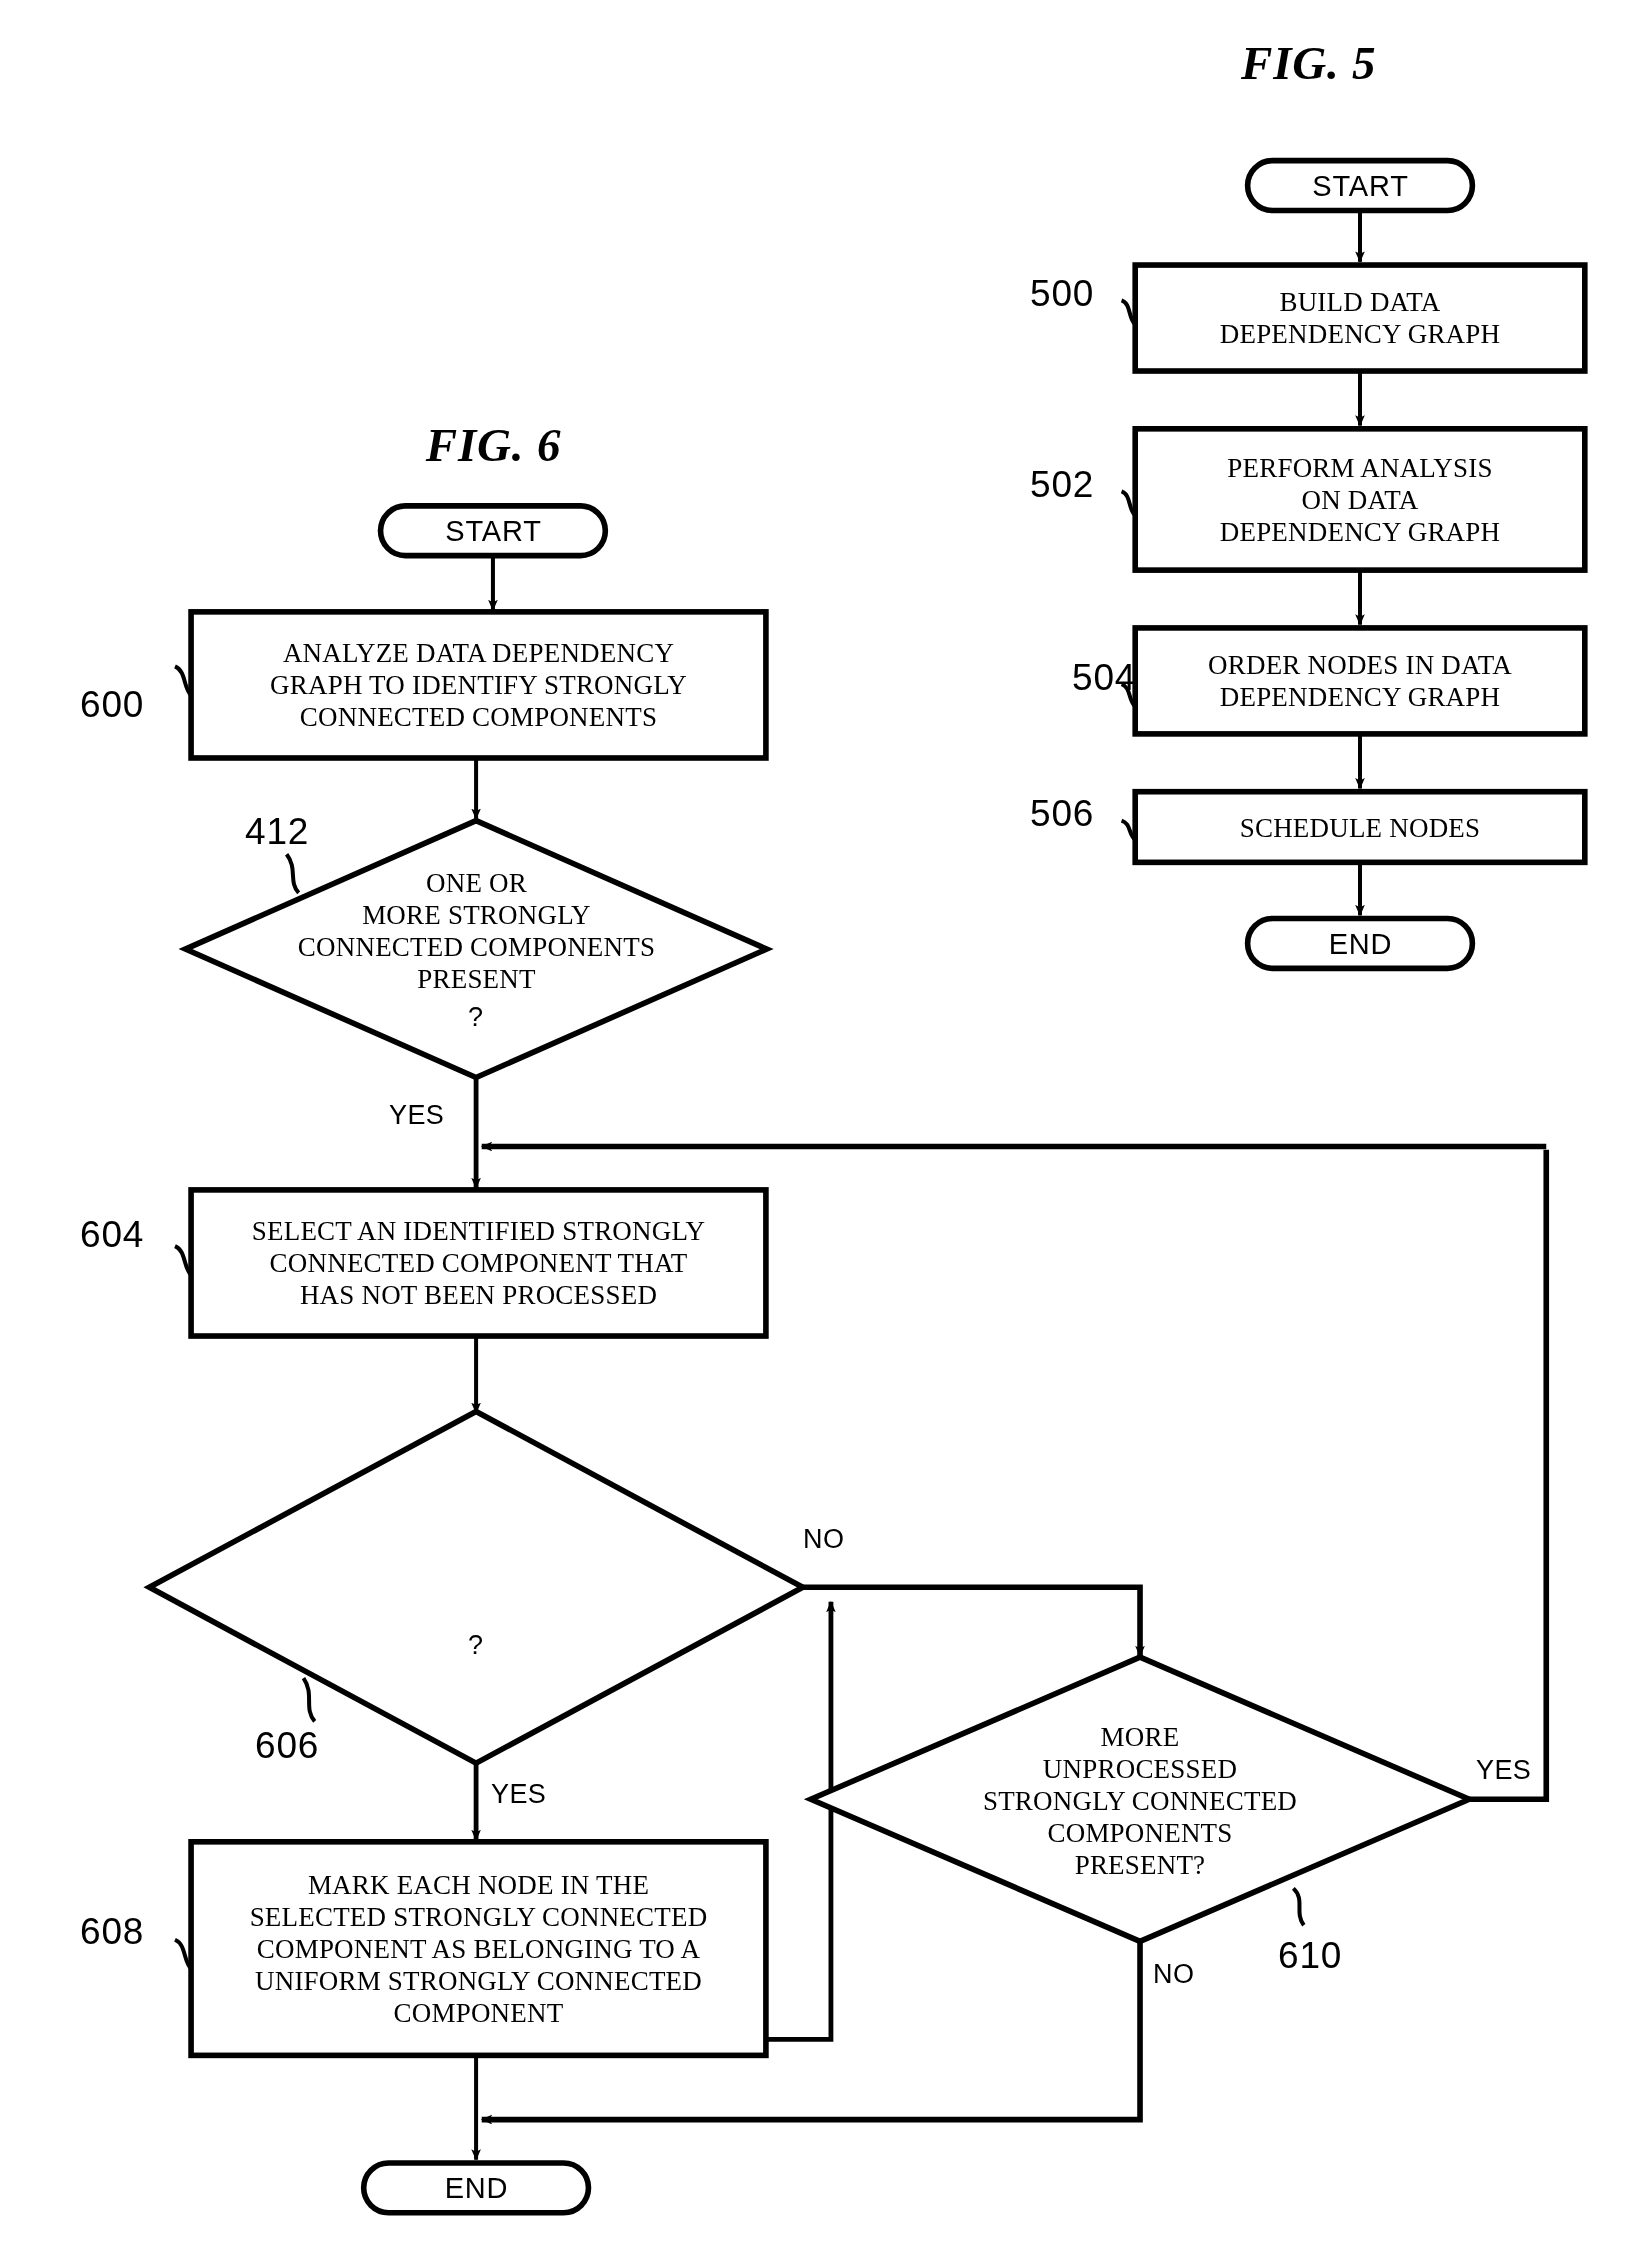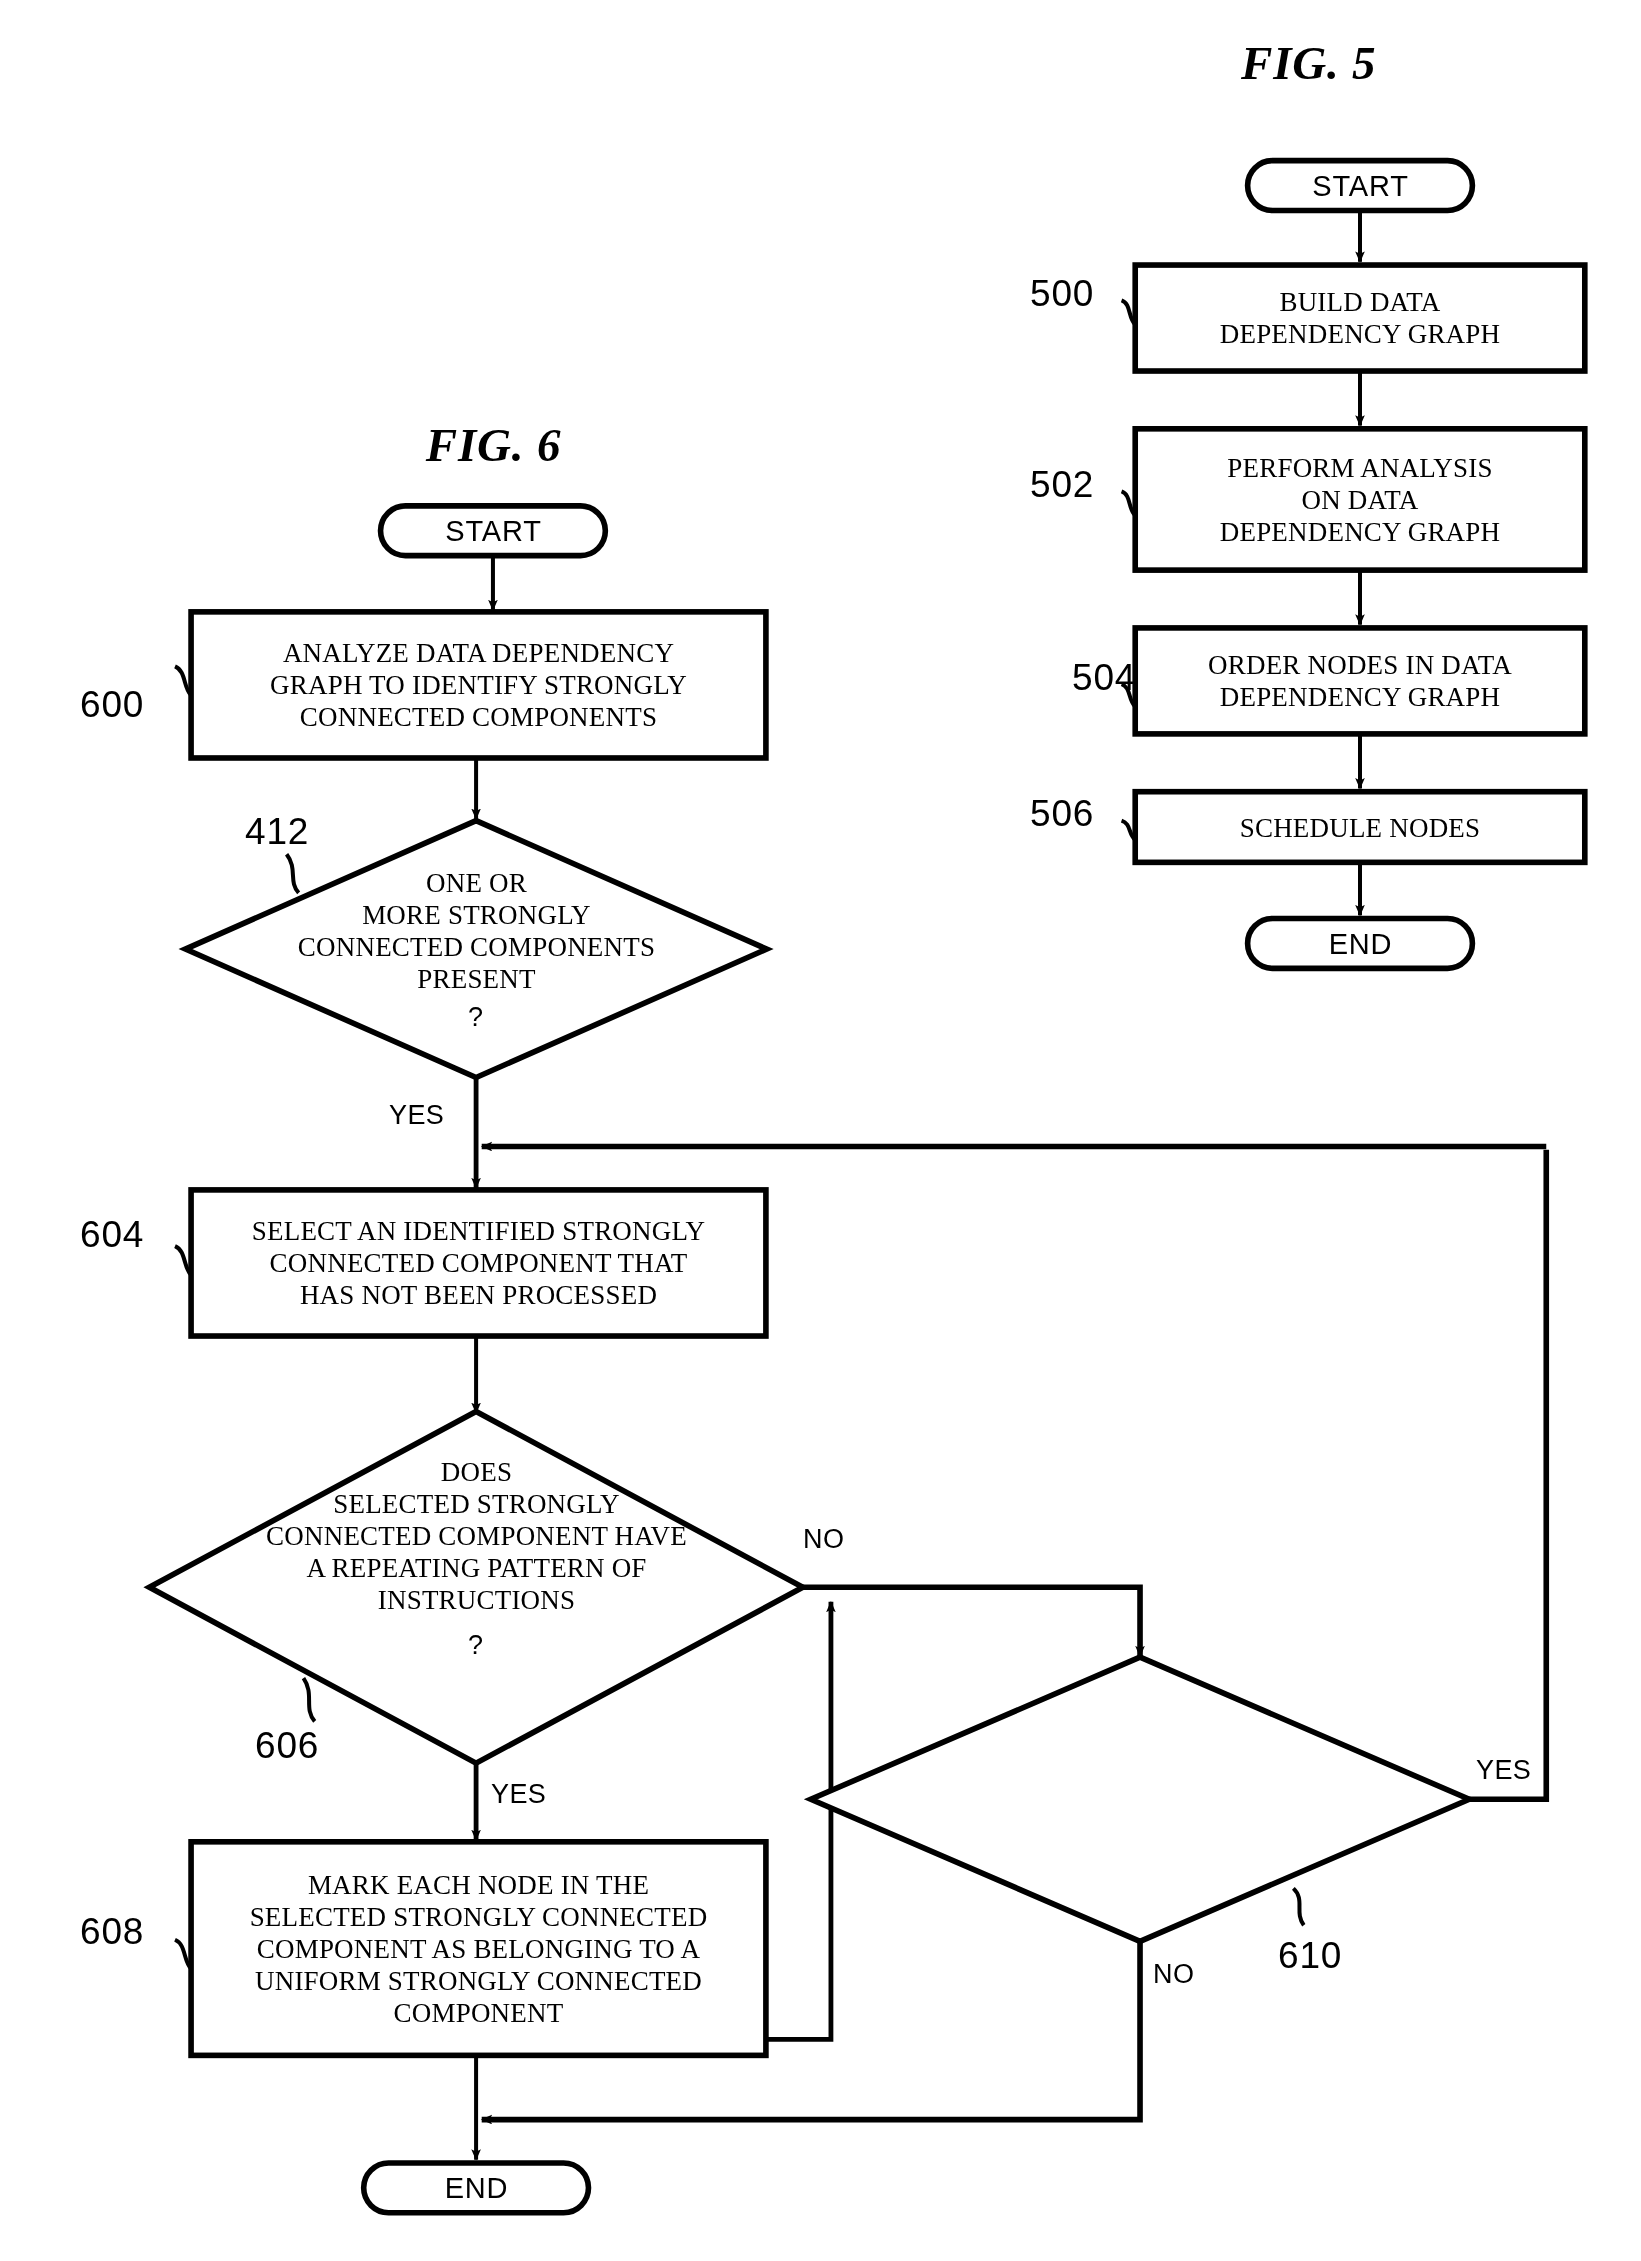--- a/index.html
+++ b/index.html
@@ -221,38 +221,38 @@
   <div class="qmark" style="left:468px; top:1002px;">?</div>
 
   <div class="edge-label" style="left:389px; top:1100px;">YES</div>
 
   <div class="ref-num" style="left:80px; top:1214px;">604</div>
   <div class="node-text" style="left:191px; top:1190px; width:575px; height:146px;">SELECT AN IDENTIFIED STRONGLY
 CONNECTED COMPONENT THAT
 HAS NOT BEEN PROCESSED</div>
 
   <div class="ref-num" style="left:255px; top:1725px;">606</div>
-  <div class="node-text" style="left:233px; top:1437px; width:487px; height:197px;">DOES
-SELECTED STRONGLY
-CONNECTED COMPONENT HAVE
-A REPEATING PATTERN OF
-INSTRUCTIONS</div>
   <div class="qmark" style="left:468px; top:1630px;">?</div>
 
   <div class="edge-label" style="left:803px; top:1524px;">NO</div>
   <div class="edge-label" style="left:491px; top:1779px;">YES</div>
 
   <div class="ref-num" style="left:80px; top:1911px;">608</div>
   <div class="node-text" style="left:191px; top:1842px; width:575px; height:214px;">MARK EACH NODE IN THE
 SELECTED STRONGLY CONNECTED
 COMPONENT AS BELONGING TO A
 UNIFORM STRONGLY CONNECTED
 COMPONENT</div>
 
   <div class="ref-num" style="left:1278px; top:1935px;">610</div>
+  <div class="node-text" style="left:899px; top:1694px; width:482px; height:213px;">MORE
+UNPROCESSED
+STRONGLY CONNECTED
+COMPONENTS
+PRESENT?</div>
 
   <div class="edge-label" style="left:1476px; top:1755px;">YES</div>
   <div class="edge-label" style="left:1153px; top:1959px;">NO</div>
 
   <div class="term-text" style="left:364px; top:2163px; width:225px; height:50px;">END</div>
 
 </div>
 
 
 </body></html>

